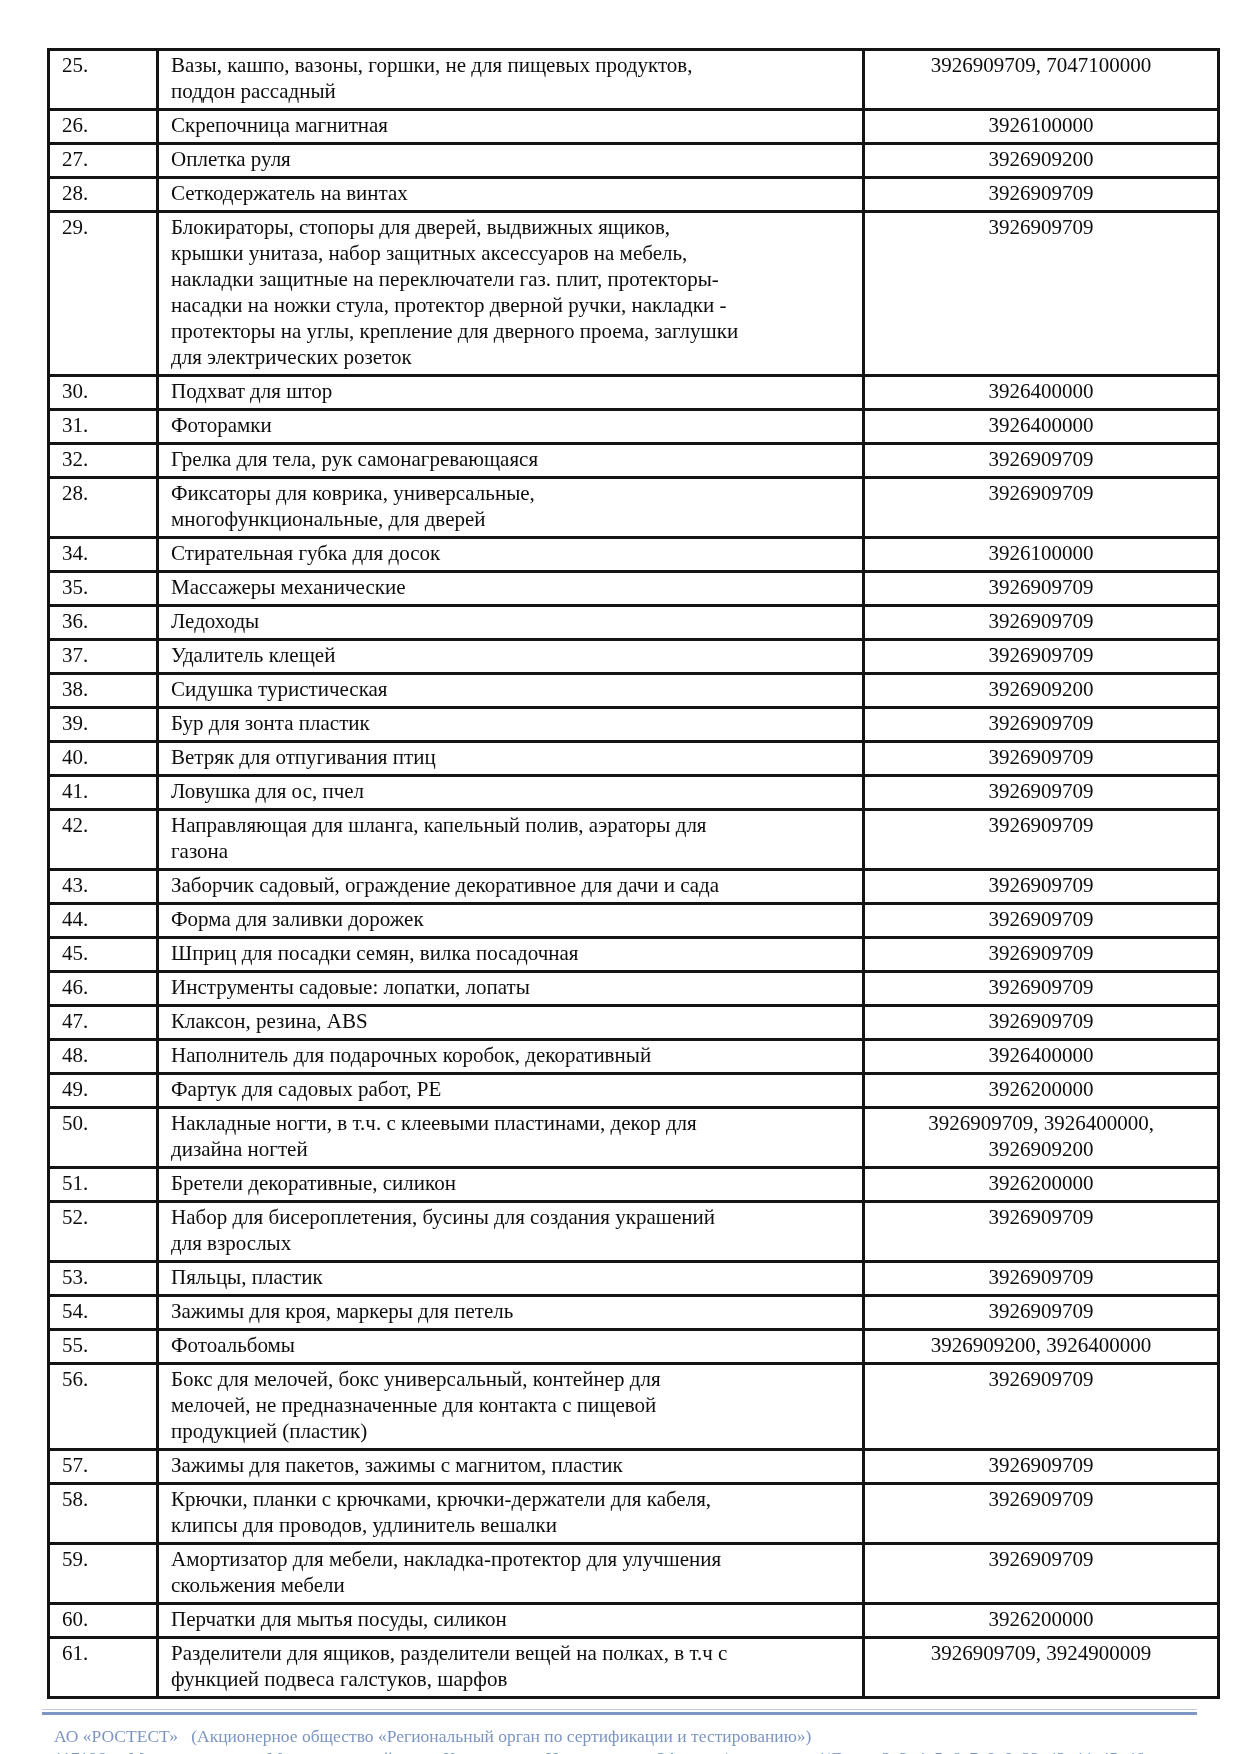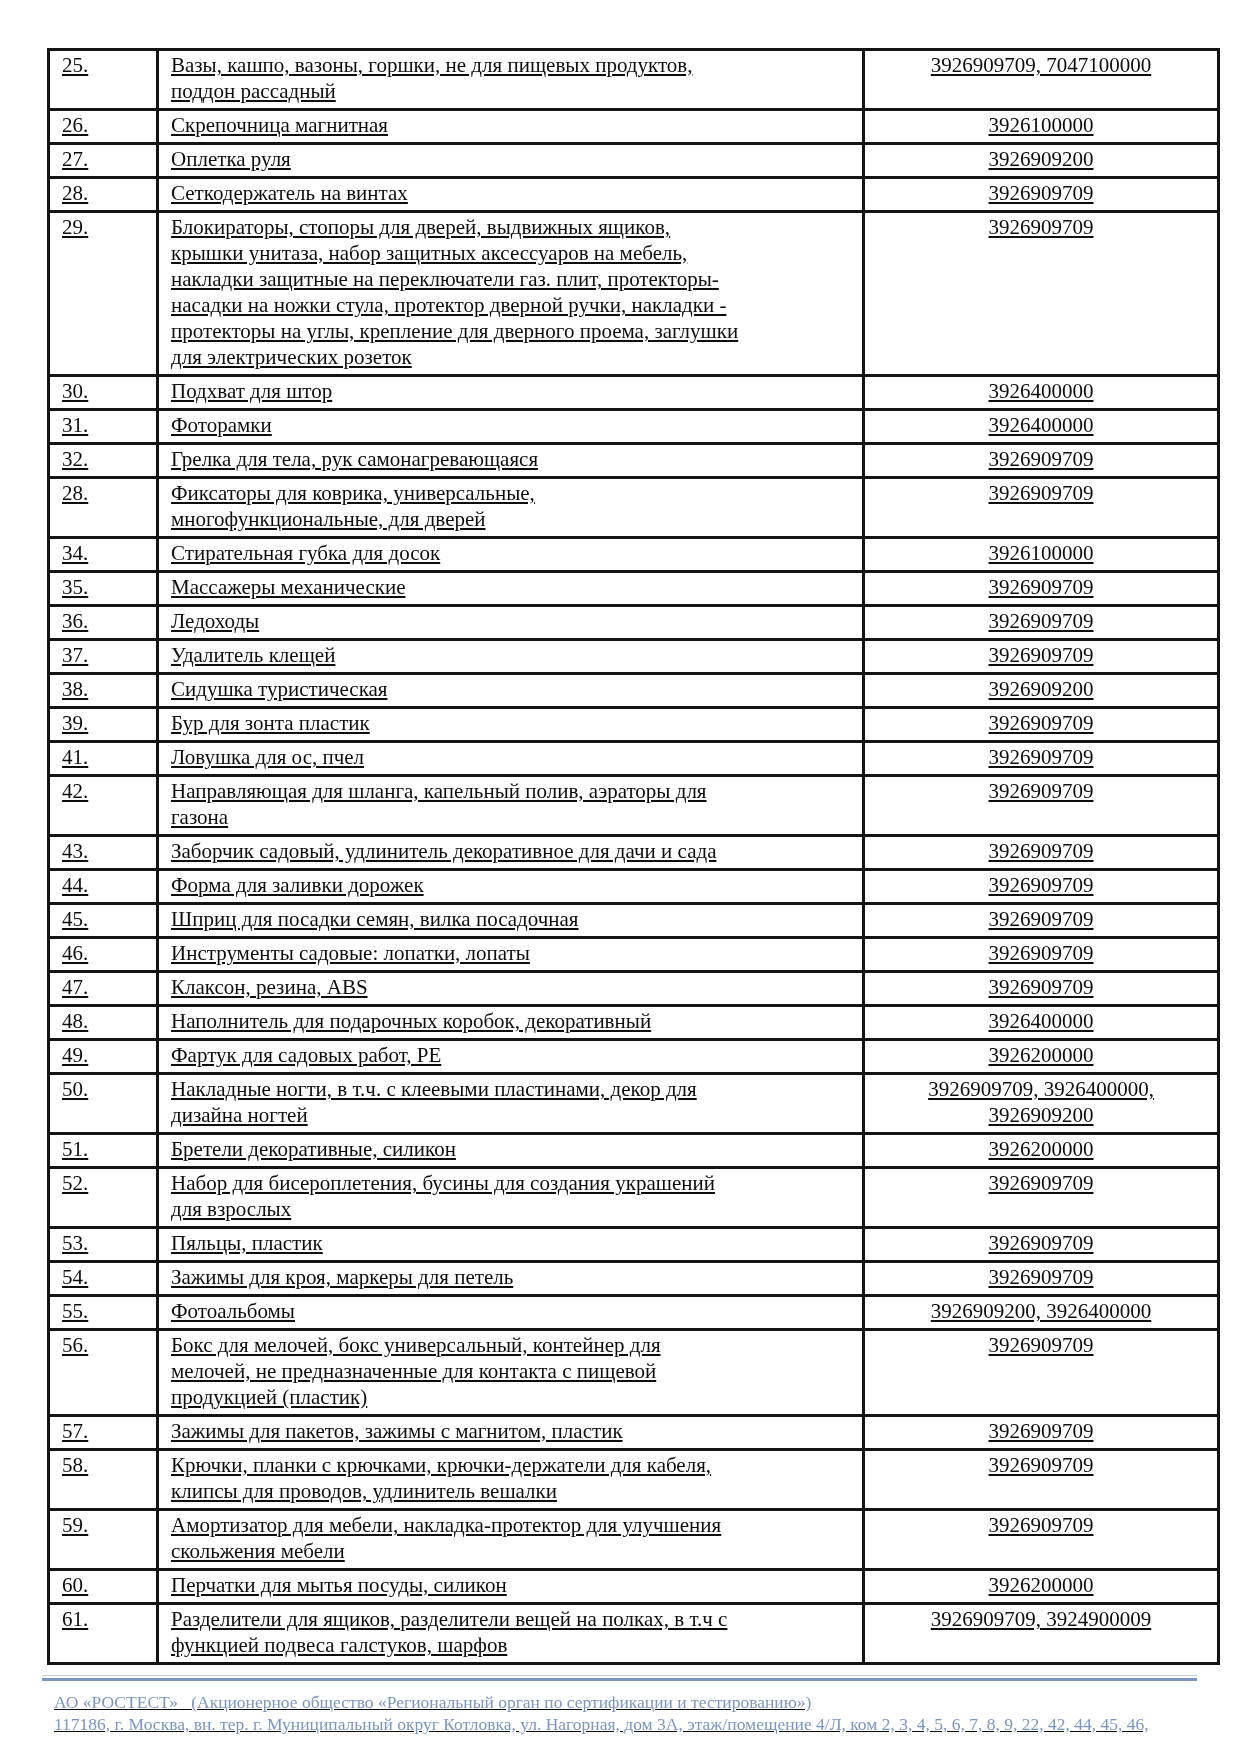--- a/index.html
+++ b/index.html
@@ -4,21 +4,20 @@
 <style>
   html, body { margin: 0; padding: 0; background: #ffffff; }
   .page {
     position: relative;
     width: 1240px;
     height: 1754px;
     background: #ffffff;
     font-family: "Liberation Serif", "DejaVu Serif", serif;
     color: #0d0d0d;
     overflow: hidden;
-    text-decoration: underline;
   }
   table.codes-table {
     border-collapse: collapse;
     table-layout: fixed;
     width: 1141px;
     margin: 48px 0 0 47px;
     font-size: 21px;
     line-height: 26px;
   }
   table.codes-table td {
@@ -157,37 +156,42 @@
       <td class="col-desc">Сидушка туристическая</td>
       <td class="col-codes">3926909200</td>
     </tr>
 
     <tr>
       <td class="col-num">39.</td>
       <td class="col-desc">Бур для зонта пластик</td>
       <td class="col-codes">3926909709</td>
     </tr>
 
+    <tr>
+      <td class="col-num">40.</td>
+      <td class="col-desc">Ветряк для отпугивания птиц</td>
+      <td class="col-codes">3926909709</td>
+    </tr>
 
     <tr>
       <td class="col-num">41.</td>
       <td class="col-desc">Ловушка для ос, пчел</td>
       <td class="col-codes">3926909709</td>
     </tr>
 
     <tr>
       <td class="col-num">42.</td>
       <td class="col-desc">Направляющая для шланга, капельный полив, аэраторы для
 газона</td>
       <td class="col-codes">3926909709</td>
     </tr>
 
     <tr>
       <td class="col-num">43.</td>
-      <td class="col-desc">Заборчик садовый, удлинитель декоративное для дачи и сада</td>
+      <td class="col-desc">Заборчик садовый, ограждение декоративное для дачи и сада</td>
       <td class="col-codes">3926909709</td>
     </tr>
 
     <tr>
       <td class="col-num">44.</td>
       <td class="col-desc">Форма для заливки дорожек</td>
       <td class="col-codes">3926909709</td>
     </tr>
 
     <tr>

